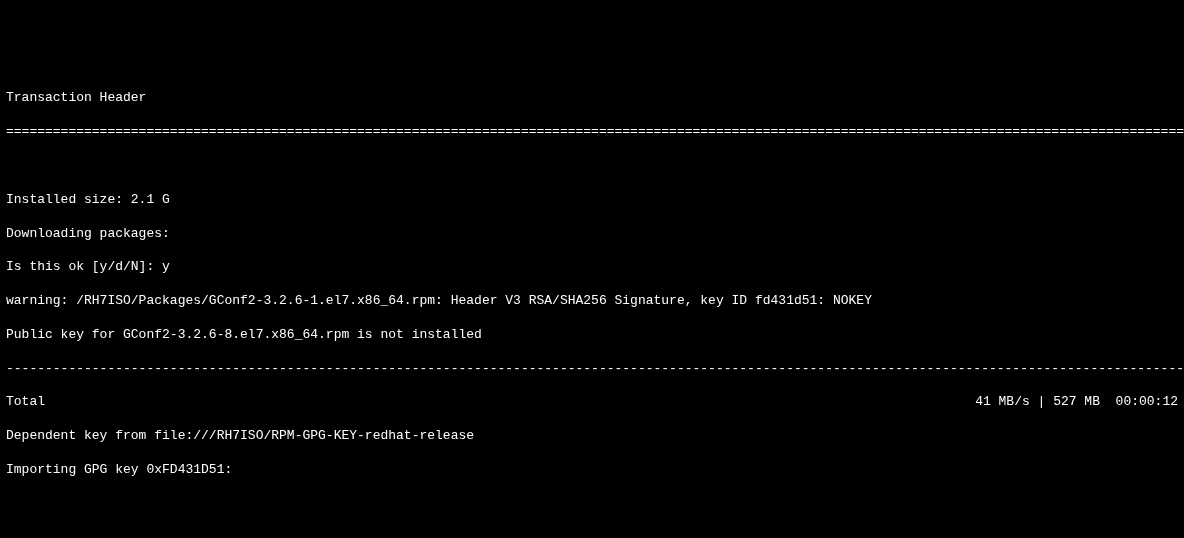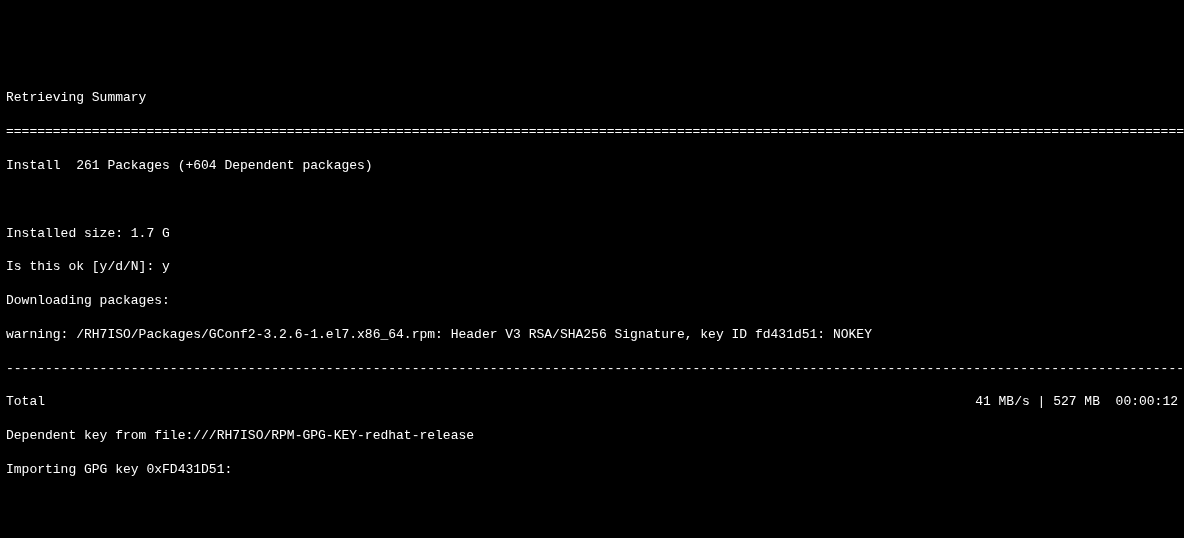--- a/index.html
+++ b/index.html
@@ -22,28 +22,28 @@
     .right {
       text-align: right;
     }
   </style>
 </head>
 <body>
 
 
 
 <div>
-<div>Retrieving Summary</div>
+<div>Transaction Header</div>
 <div>========================================================================================================================================================================================</div>
-<div>Install  261 Packages (+604 Dependent packages)</div>
 <div> </div>
-<div>Installed size: 1.7 G</div>
+<div>Installed size: 2.1 G</div>
+<div>Downloading packages:</div>
 <div>Is this ok [y/d/N]: y</div>
-<div>Downloading packages:</div>
 <div>warning: /RH7ISO/Packages/GConf2-3.2.6-1.el7.x86_64.rpm: Header V3 RSA/SHA256 Signature, key ID fd431d51: NOKEY</div>
+<div>Public key for GConf2-3.2.6-8.el7.x86_64.rpm is not installed</div>
 <div>----------------------------------------------------------------------------------------------------------------------------------------------------------------------------------------</div>
 <div class="line"><span class="left">Total</span><span class="right">41 MB/s | 527 MB  00:00:12</span></div>
 <div>Dependent key from file:///RH7ISO/RPM-GPG-KEY-redhat-release</div>
 <div>Importing GPG key 0xFD431D51:</div>
 
 
 
 
 
 

